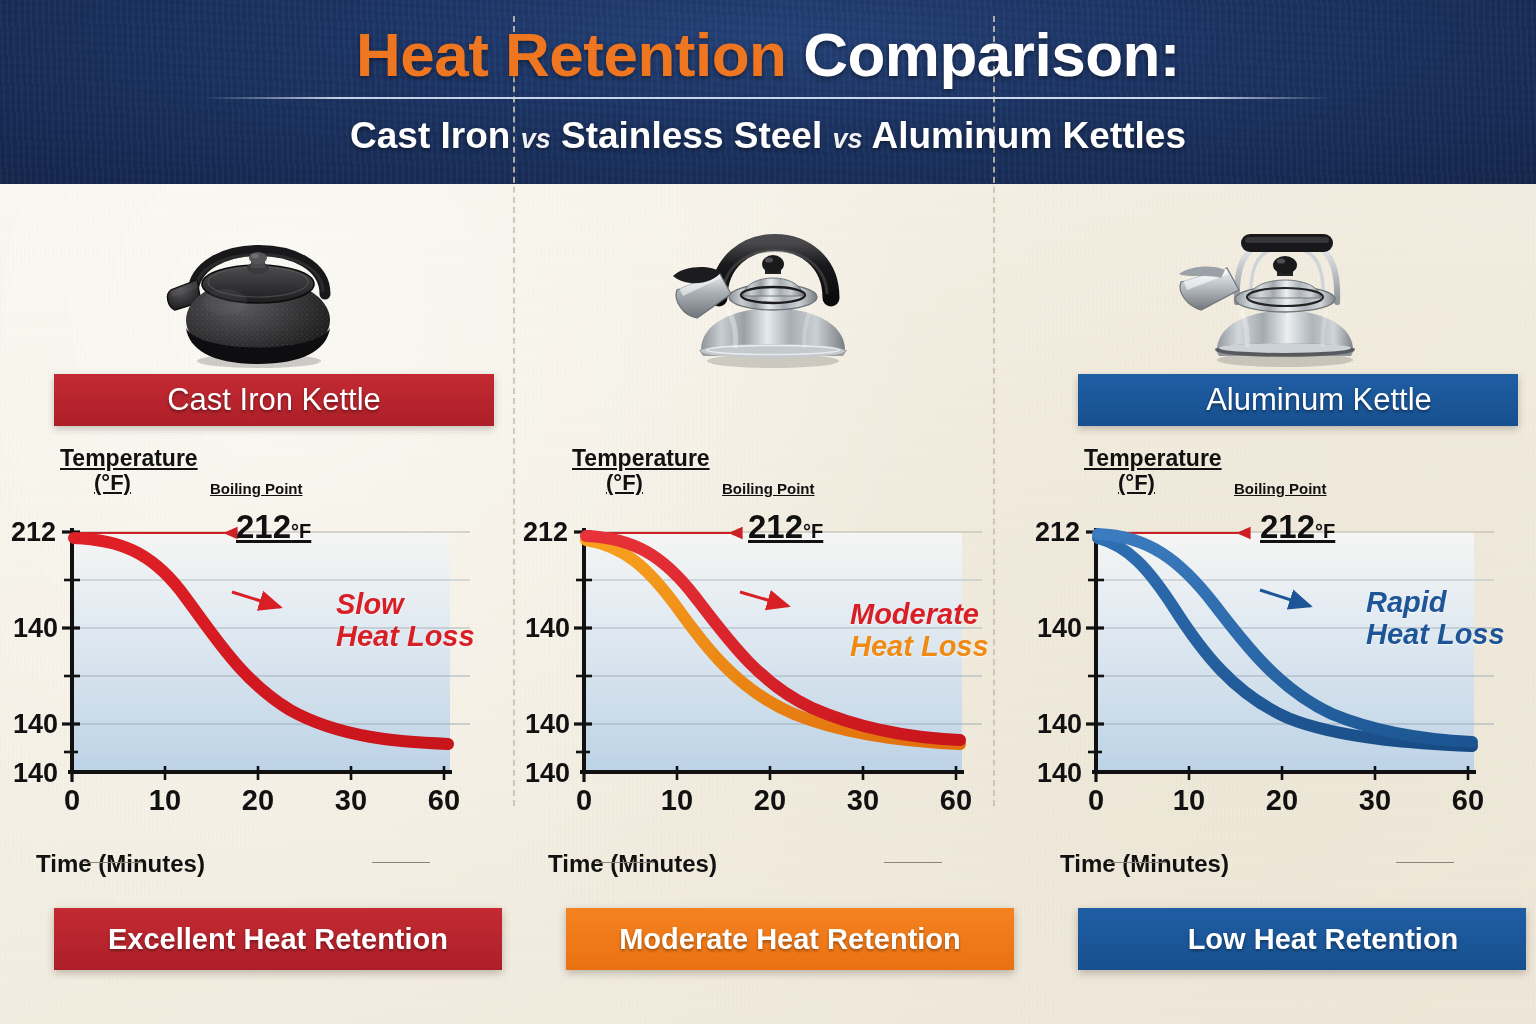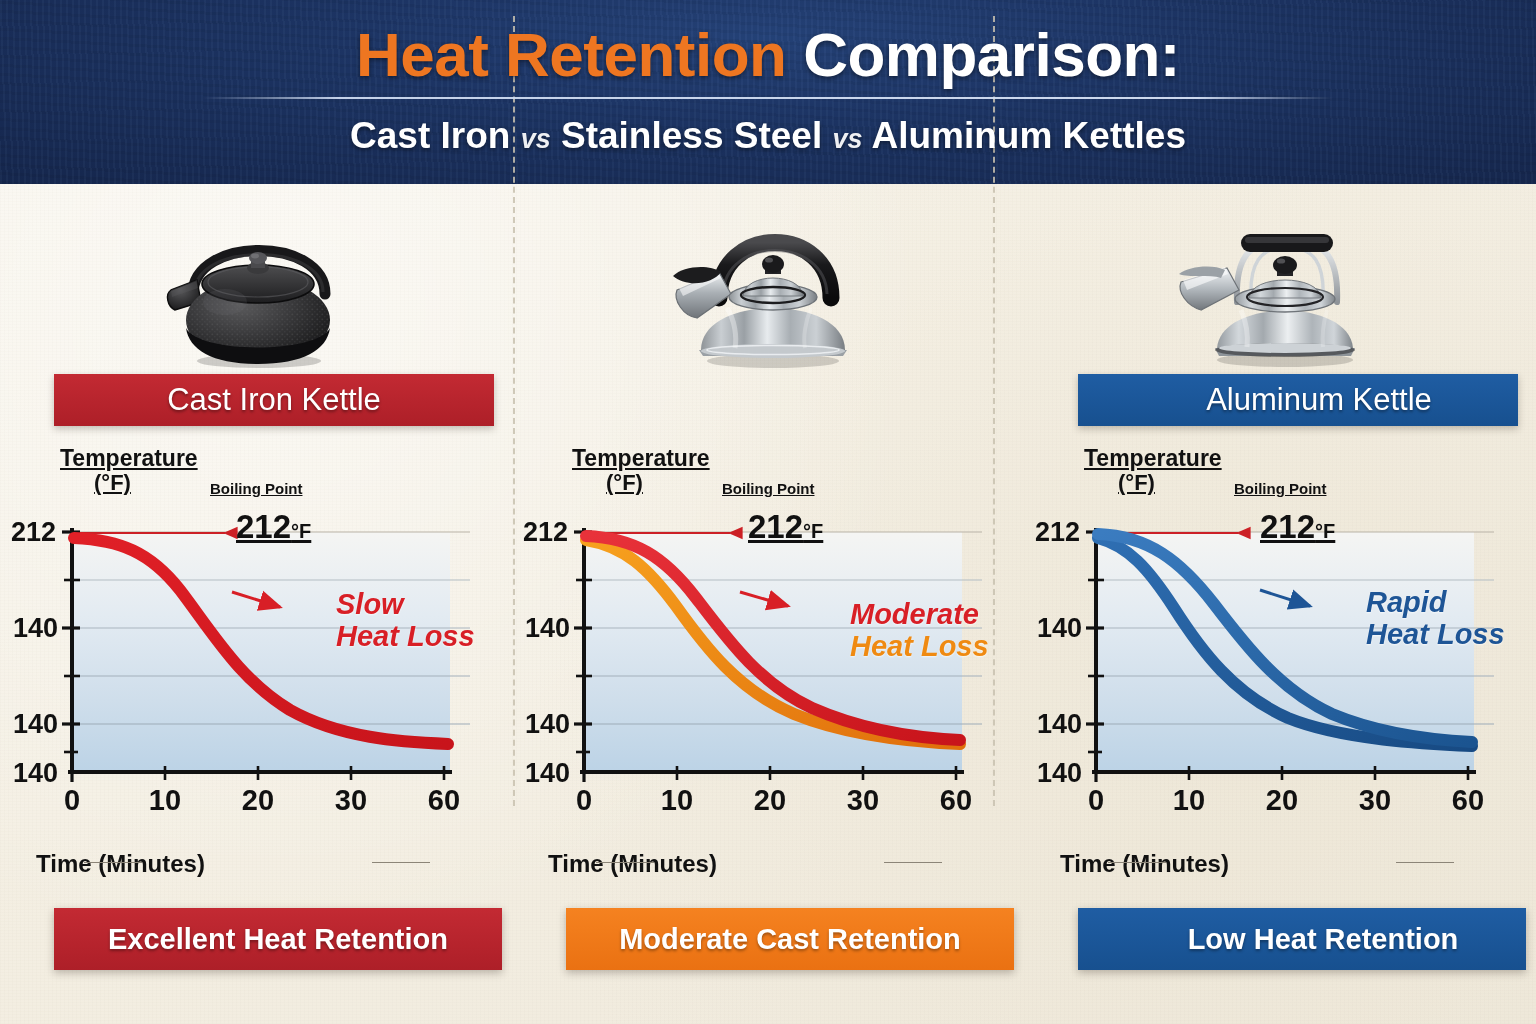--- a/index.html
+++ b/index.html
@@ -400,21 +400,21 @@
         <div class="callout" style="left:330px; top:156px;margin-left:8px;">
           <div style="color:#d81f26;">Moderate</div>
           <div style="color:#ef8a12;">Heat Loss</div>
         </div>
         <div class="time-title">Time (Minutes)</div>
         <div class="time-rule tr-l"></div>
         <div class="time-rule tr-r"></div>
       </div>
 
       <div class="foot-bar bar-orange">
-        <span>Moderate Cast Retention</span>
+        <span>Moderate Heat Retention</span>
       </div>
     </div>
 
     <div class="col">
       <div class="kettle-box">
         <svg class="kettle-svg" width="230" height="172" viewBox="0 0 230 172">
           <defs>
             <linearGradient id="alBody" x1="0" y1="0" x2="1" y2="0">
               <stop offset="0%" stop-color="#949a9f"></stop>
                 <stop offset="16%" stop-color="#d3d8dc"></stop>

